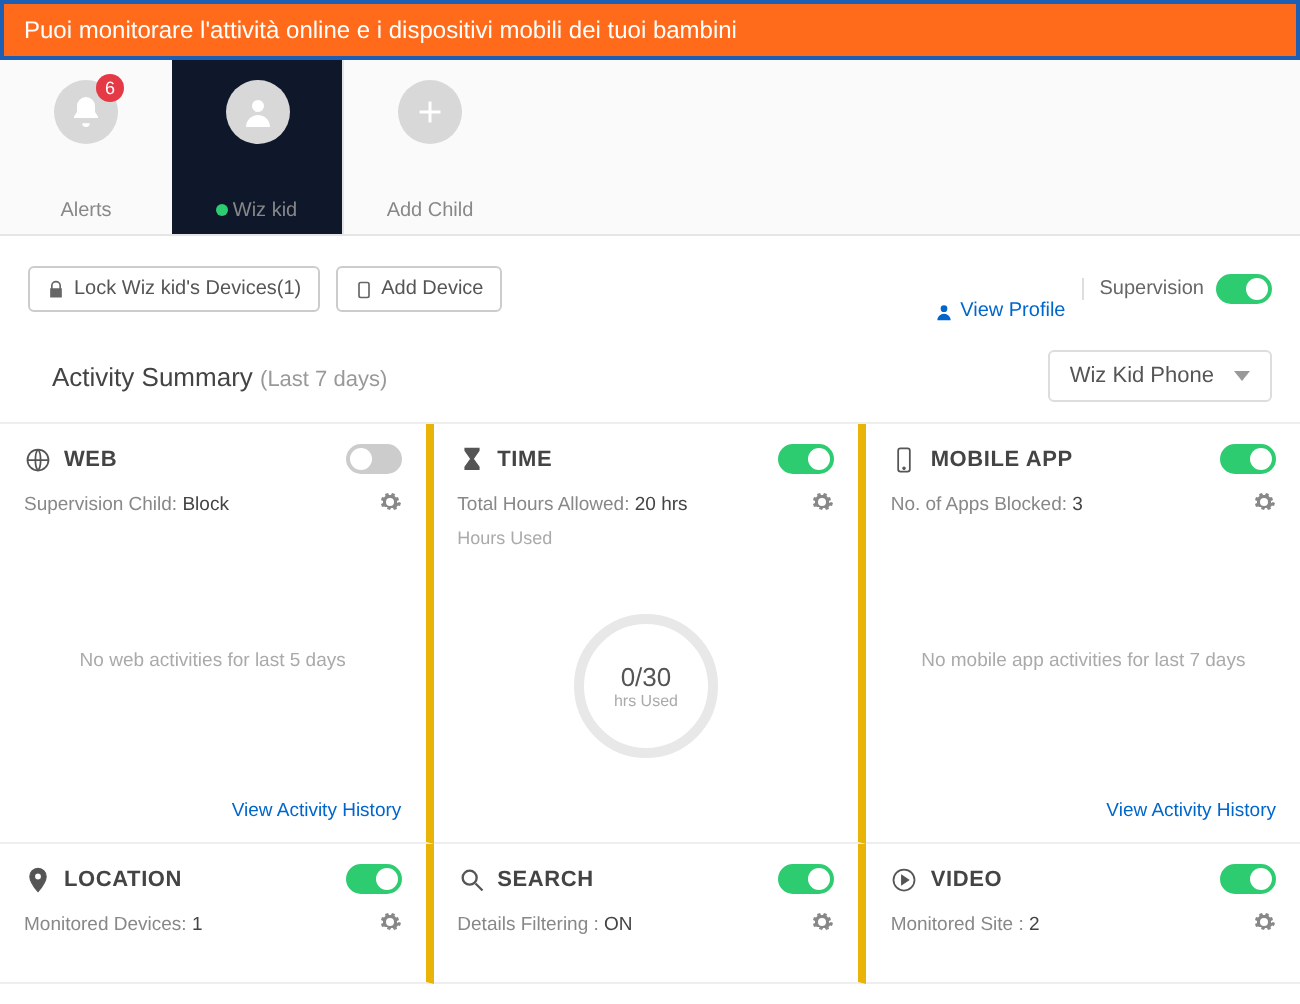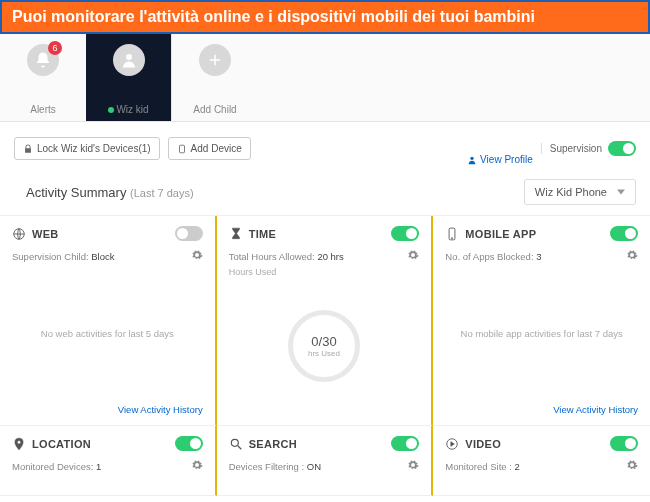--- a/index.html
+++ b/index.html
@@ -1,17 +1,17 @@
 <!DOCTYPE html>
 <html><head>
 <meta charset="utf-8">
 <style>
 * { box-sizing: border-box; margin: 0; padding: 0; }
 body { font-family: -apple-system, BlinkMacSystemFont, "Segoe UI", Arial, sans-serif; background: #fff; width: 650px; height: 502px; overflow: hidden; font-size: 11px; color: #555; }
-.banner { background: #ff6b1a; border: 2px solid #1e5fb3; color: #fff; padding: 6px 10px; font-size: 16px; font-weight: 700; }
+.banner { background: #ff6b1a; border: 2px solid #1e5fb3; color: #fff; padding: 6px 10px; font-size: 12px; font-weight: 400; }
 .tabs { display: flex; border-bottom: 1px solid #e5e5e5; background: #fafafa; }
 .tab { width: 86px; padding: 10px 0 6px; text-align: center; position: relative; cursor: pointer; }
 .tab.active { background: #0f172a; border-right: 1px solid #e5e5e5; }
 .tab-circle { width: 32px; height: 32px; border-radius: 50%; background: #d8d8d8; margin: 0 auto 4px; display: flex; align-items: center; justify-content: center; color: #fff; position: relative; }
 .tab-circle svg { width: 18px; height: 18px; fill: #fff; }
 .badge { position: absolute; top: -3px; right: -3px; background: #e63946; color: #fff; border-radius: 50%; width: 14px; height: 14px; font-size: 9px; line-height: 14px; }
 .tab-label { font-size: 10px; color: #888; margin-top: 28px; }
 .status-dot { width: 6px; height: 6px; background: #2ecc71; border-radius: 50%; display: inline-block; vertical-align: middle; margin-right: 2px; }
 .toolbar { display: flex; align-items: center; padding: 10px 14px; gap: 8px; }
 .btn { border: 1px solid #ccc; background: #fff; padding: 5px 8px; border-radius: 3px; font-size: 10px; color: #555; display: flex; align-items: center; gap: 4px; cursor: pointer; }
@@ -25,21 +25,21 @@
 .toggle.off { background: #ccc; }
 .toggle::after { content: ""; position: absolute; width: 11px; height: 11px; background: #fff; border-radius: 50%; top: 2px; }
 .toggle.on::after { right: 2px; }
 .toggle.off::after { left: 2px; }
 .summary-head { display: flex; align-items: center; padding: 4px 14px 10px; }
 .summary-title { font-size: 13px; color: #444; margin-left: 12px; }
 .summary-title .sub { color: #999; font-size: 11px; }
 .device-select { border: 1px solid #ddd; padding: 6px 28px 6px 10px; border-radius: 3px; font-size: 11px; color: #555; position: relative; cursor: pointer; }
 .device-select::after { content: ""; position: absolute; right: 10px; top: 50%; width: 0; height: 0; border-left: 4px solid transparent; border-right: 4px solid transparent; border-top: 5px solid #999; transform: translateY(-50%); }
 .grid { display: grid; grid-template-columns: 1fr 1fr 1fr; border-top: 1px solid #eee; }
-.card { border-right: 2px solid #eab308; border-bottom: 1px solid #eee; padding: 10px 12px; display: flex; flex-direction: column; min-height: 0; }
+.card { border-right: 4px solid #eab308; border-bottom: 1px solid #eee; padding: 10px 12px; display: flex; flex-direction: column; min-height: 0; }
 .card:nth-child(3n) { border-right: none; }
 .card.tall { height: 210px; }
 .card.short { height: 70px; }
 .card-head { display: flex; align-items: center; gap: 6px; }
 .card-head .title { font-weight: 600; font-size: 11px; color: #444; letter-spacing: 0.3px; }
 .card-head svg { width: 14px; height: 14px; fill: #555; stroke: #555; }
 .card-sub { display: flex; align-items: center; justify-content: space-between; margin-top: 8px; font-size: 9.5px; color: #888; }
 .card-sub .gear { cursor: pointer; }
 .card-sub svg { width: 12px; height: 12px; fill: #888; }
 .card-body { flex: 1; display: flex; align-items: center; justify-content: center; font-size: 9.5px; color: #aaa; }
@@ -208,21 +208,21 @@
     <div class="card-head">
       <svg viewBox="0 0 24 24">
           <circle cx="10" cy="10" r="6" fill="none" stroke="#555" stroke-width="2"></circle>
           <path d="M15 15l6 6" stroke="#555" stroke-width="2"></path>
         </svg>
       <span class="title">SEARCH</span>
       <div class="spacer"></div>
       <div class="toggle on"></div>
     </div>
     <div class="card-sub">
-      <span><span>Devices Filtering :</span> <span class="val">ON</span></span>
+      <span><span>Details Filtering :</span> <span class="val">ON</span></span>
       <span class="gear"><svg viewBox="0 0 24 24">
             <path d="M12 8a4 4 0 100 8 4 4 0 000-8zm9 4l2 1-1 3-2-.5a8 8 0 01-1.5 1.5l.5 2-3 1-1-2h-2l-1 2-3-1 .5-2A8 8 0 016 16.5L4 17l-1-3 2-1v-2l-2-1 1-3 2 .5A8 8 0 017.5 6L7 4l3-1 1 2h2l1-2 3 1-.5 2A8 8 0 0118 7.5l2-.5 1 3-2 1v2z"></path>
           </svg></span>
     </div>
   </div>
 
   <div class="card short">
     <div class="card-head">
       <svg viewBox="0 0 24 24">
           <circle cx="12" cy="12" r="9" fill="none" stroke="#555" stroke-width="1.5"></circle>

